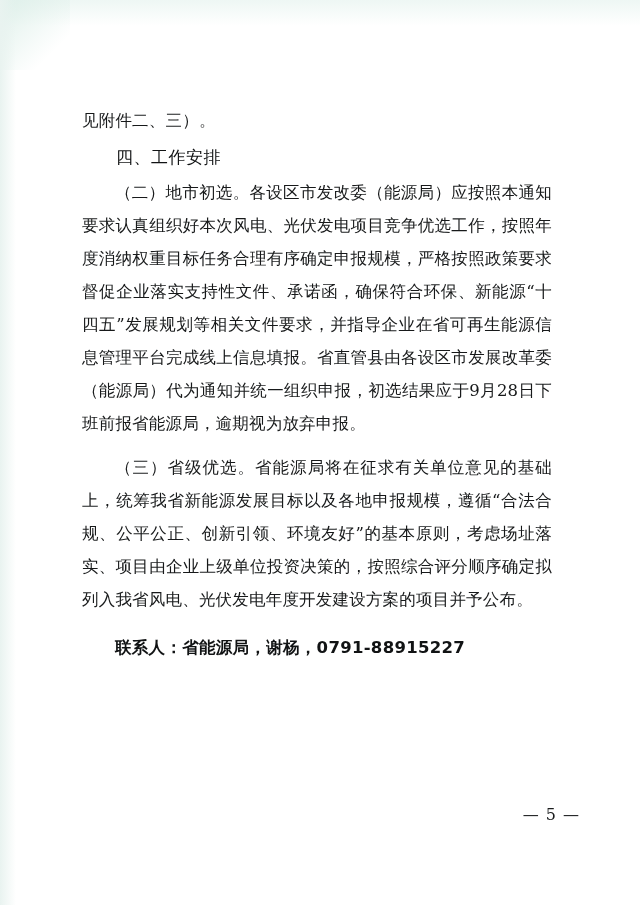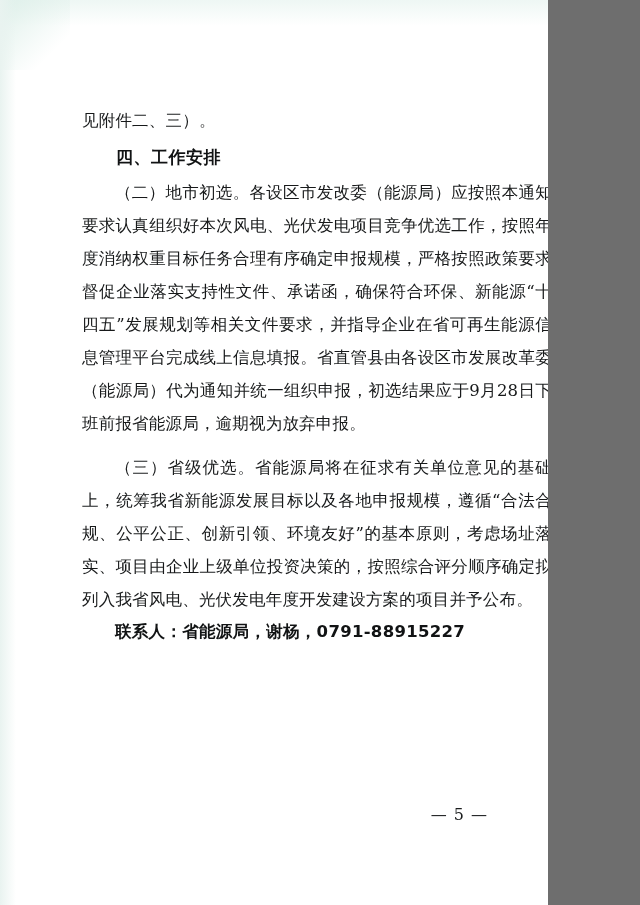--- a/index.html
+++ b/index.html
@@ -5,21 +5,21 @@
   html, body {
     margin: 0;
     padding: 0;
     background: #6e6e6e;
   }
   body {
     font-family: "DejaVu Serif", serif;
   }
   .page {
     position: relative;
-    width: 548px;
+    width: 640px;
     height: 905px;
     background: #ffffff;
     overflow: hidden;
     box-sizing: border-box;
   }
   
   .scan-tint-tl {
     position: absolute;
     left: 0; top: 0;
     width: 70px; height: 70px;
@@ -56,36 +56,36 @@
     letter-spacing: 0.2px;
   }
   .para + .para {
     margin-top: 11px;
   }
   .indent {
     text-indent: 2em;
   }
   .heading {
     font-family: "DejaVu Sans", sans-serif;
-    font-weight: bold;
+    font-weight: normal;
     font-size: 17px;
     line-height: 34px;
     color: #111314;
     text-indent: 2em;
     margin: 3px 0 2px 0;
     letter-spacing: 0.5px;
   }
   .contact {
     font-family: "DejaVu Sans", sans-serif;
     font-weight: bold;
     font-size: 16.5px;
     line-height: 32px;
     color: #111314;
     text-indent: 2em;
-    margin-top: 0;
+    margin-top: 16px;
     letter-spacing: 0.3px;
   }
   .pagenum {
     position: absolute;
     right: 60px;
     top: 805px;
     font-size: 16px;
     color: #1a1c1d;
     font-family: "DejaVu Serif", serif;
     letter-spacing: 1px;

